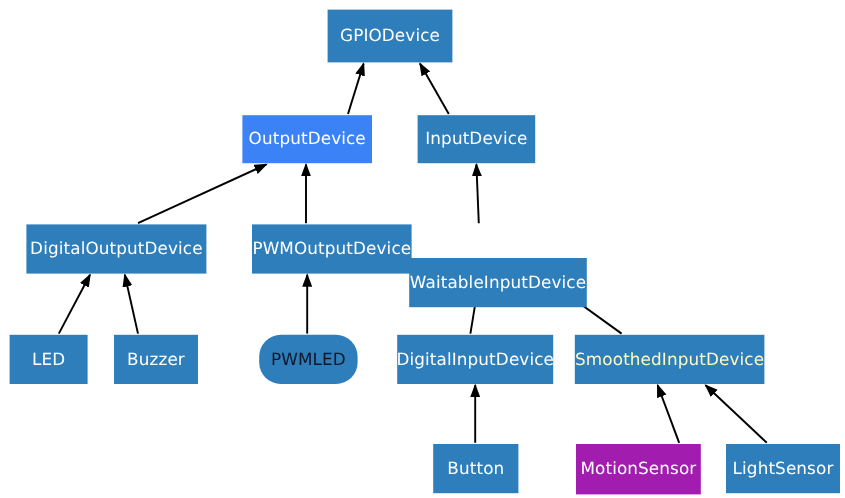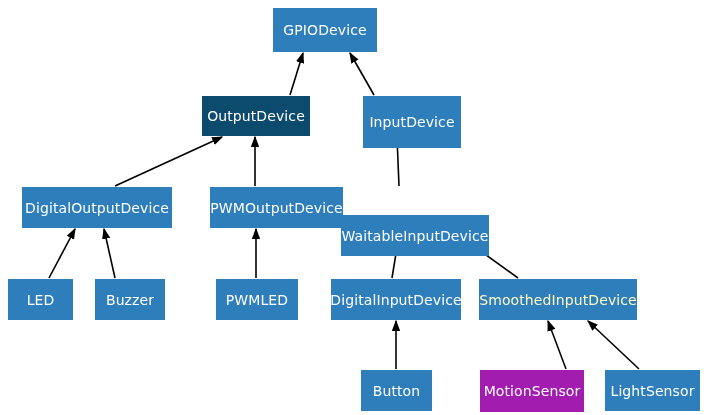--- a/index.html
+++ b/index.html
@@ -63,42 +63,42 @@
         <line x1="396" y1="369" x2="396" y2="321" stroke="#000000" stroke-width="1.6" marker-end="url(#arrowhead)"></line>
         <line x1="566" y1="369" x2="548" y2="321" stroke="#000000" stroke-width="1.6" marker-end="url(#arrowhead)"></line>
         <line x1="639" y1="369" x2="588" y2="321" stroke="#000000" stroke-width="1.6" marker-end="url(#arrowhead)"></line>
       </g>
   </svg>
 
   <div id="nodes-group">
       <div class="node" style="left: 273px; top: 8px; width: 104px; height: 44px; background: rgb(46, 126, 187); color: rgb(255, 255, 255);">
         <span>GPIODevice</span>
       </div>
-      <div class="node" style="left: 202px; top: 96px; width: 108px; height: 40px; background: #0c4a6e; color: rgb(255, 255, 255);">
+      <div class="node" style="left: 202px; top: 96px; width: 108px; height: 40px; background: #3b82f6; color: rgb(255, 255, 255);">
         <span>OutputDevice</span>
       </div>
-      <div class="node" style="left: 348px; top: 96px; width: 98px; height: 52px; background: rgb(46, 126, 187); color: rgb(255, 255, 255); margin-left: 15px;">
+      <div class="node" style="left: 348px; top: 96px; width: 98px; height: 40px; background: rgb(46, 126, 187); color: rgb(255, 255, 255);">
         <span>InputDevice</span>
       </div>
       <div class="node" style="left: 22px; top: 187px; width: 150px; height: 41px; background: rgb(46, 126, 187); color: rgb(255, 255, 255);">
         <span>DigitalOutputDevice</span>
       </div>
       <div class="node" style="left: 190px; top: 187px; width: 133px; height: 41px; background: rgb(46, 126, 187); color: rgb(255, 255, 255); margin-left: 20px;">
         <span>PWMOutputDevice</span>
       </div>
       <div class="node" style="left: 341px; top: 187px; width: 148px; height: 41px; background: rgb(46, 126, 187); color: rgb(255, 255, 255); margin-top: 28px;">
         <span>WaitableInputDevice</span>
       </div>
       <div class="node" style="left: 8px; top: 279px; width: 65px; height: 41px; background: rgb(46, 126, 187); color: rgb(255, 255, 255);">
         <span>LED</span>
       </div>
       <div class="node" style="left: 95px; top: 279px; width: 70px; height: 41px; background: rgb(46, 126, 187); color: rgb(255, 255, 255);">
         <span>Buzzer</span>
       </div>
-      <div class="node" style="left: 216px; top: 279px; width: 82px; height: 41px; background: rgb(46, 126, 187); color: #ffffff;">
+      <div class="node" style="left: 216px; top: 279px; width: 82px; height: 41px; background: rgb(46, 126, 187); color: #0f172a; border-radius: 18px;">
         <span>PWMLED</span>
       </div>
       <div class="node" style="left: 331px; top: 279px; width: 130px; height: 41px; background: rgb(46, 126, 187); color: rgb(255, 255, 255);">
         <span>DigitalInputDevice</span>
       </div>
       <div class="node" style="left: 479px; top: 279px; width: 158px; height: 41px; background: rgb(46, 126, 187); color: #fef9c3;">
         <span>SmoothedInputDevice</span>
       </div>
       <div class="node" style="left: 361px; top: 370px; width: 71px; height: 41px; background: rgb(46, 126, 187); color: rgb(255, 255, 255);">
         <span>Button</span>

